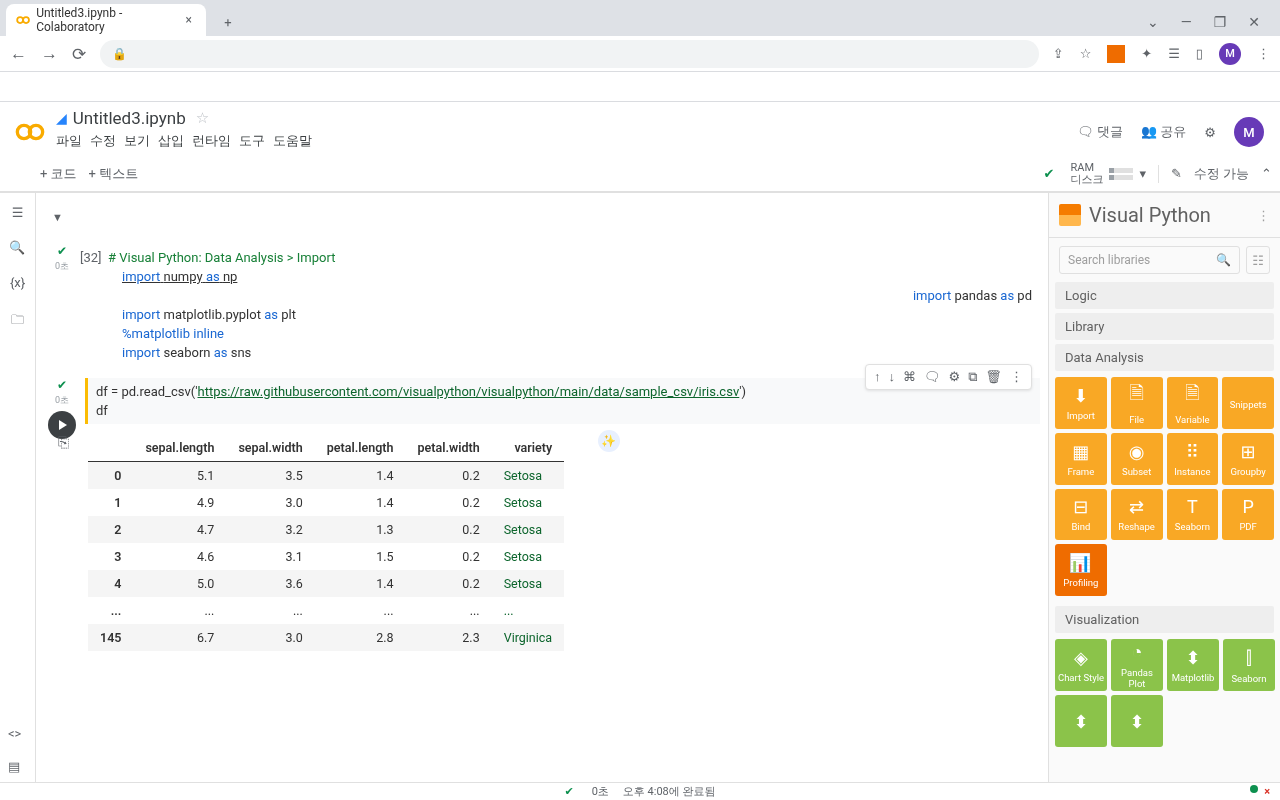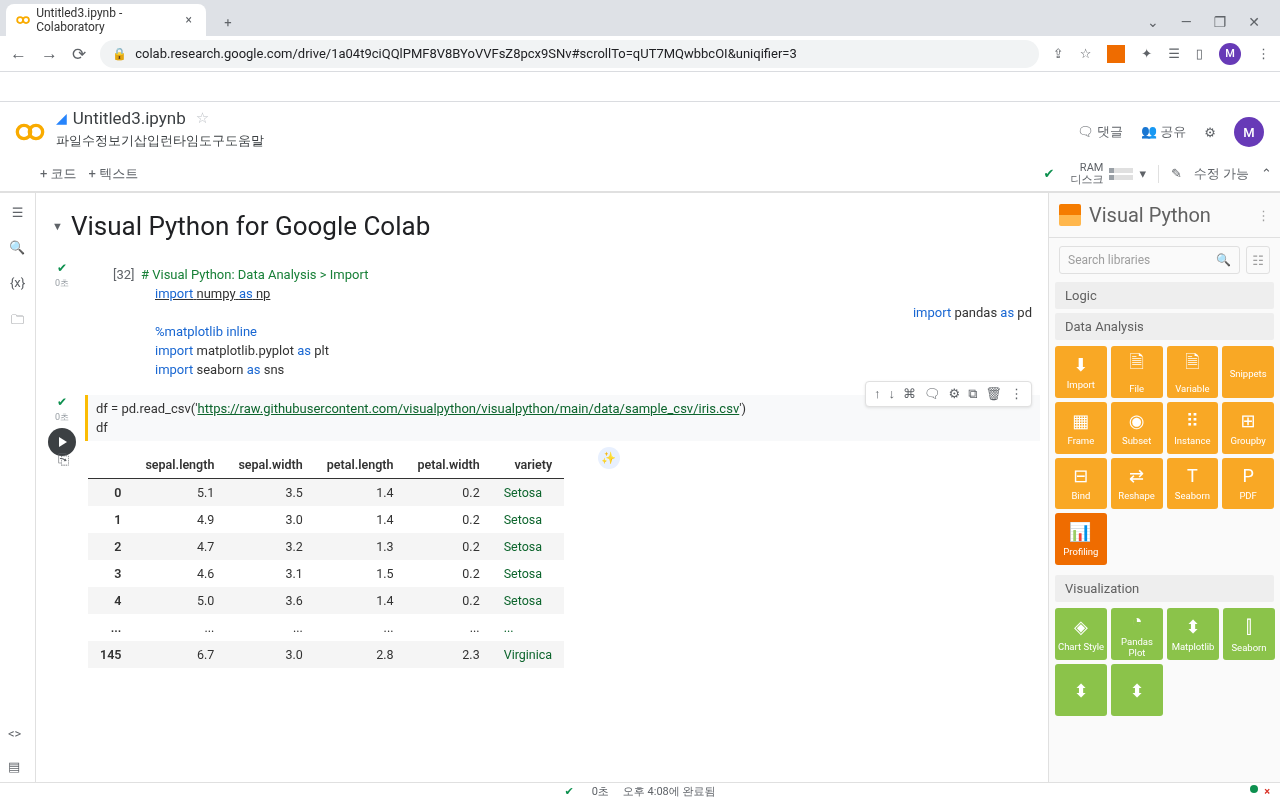--- a/index.html
+++ b/index.html
@@ -26,21 +26,21 @@
 .bookmarks { height: 30px; border-bottom:1px solid #dadce0; background:#fff; }
 
 
 .colab-header { display:flex; align-items:center; padding: 6px 16px 0 14px; gap:10px; }
 .colab-logo { width:32px; height:32px; }
 .colab-title-block { flex:1; }
 .title-row { display:flex; align-items:center; gap:6px; }
 .drive-icon { color:#2684FC; font-size:14px; }
 .doc-title { font-size:17px; color:#3c4043; }
 .star { color:#bdc1c6; font-size:15px; margin-left:4px; }
-.menubar { display:flex; gap:0; font-size:13px; color:#3c4043; padding:4px 0 6px 0; }
+.menubar { display:flex; gap:8px; font-size:13px; color:#3c4043; padding:4px 0 6px 0; }
 .header-actions { display:flex; align-items:center; gap:18px; color:#5f6368; font-size:13px; }
 .header-actions .avatar-dot { width:30px; height:30px; font-size:13px; }
 
 
 .toolbar { display:flex; align-items:center; border-bottom:1px solid #e0e0e0; height:36px; padding:0 8px 0 40px; gap:12px; font-size:13px; color:#5f6368; }
 .toolbar .spacer { flex:1; }
 .ram-block { display:flex; align-items:center; gap:6px; }
 .bars { display:flex; flex-direction:column; gap:2px; }
 .bar { width:24px; height:5px; background:#e0e0e0; position:relative; }
 .bar::after { content:''; position:absolute; left:0; top:0; bottom:0; width:20%; background:#9aa0a6; }
@@ -58,21 +58,21 @@
 .nb-heading h1 { font-size:26px; font-weight:400; color:#202124; }
 .caret-down { color:#5f6368; font-size:11px; }
 
 
 .cell { position:relative; margin: 4px 0 12px 0; }
 .cell-gutter { position:absolute; left:-2px; top:0; display:flex; flex-direction:column; align-items:center; gap:2px; width:40px; }
 .cell-status { color:#0d904f; font-size:12px; }
 .cell-time { font-size:9px; color:#9aa0a6; }
 .run-btn { width:28px; height:28px; border-radius:50%; background:#3c4043; display:flex; align-items:center; justify-content:center; margin-top:2px; }
 .run-btn::after { content:''; border-left:8px solid #fff; border-top:5px solid transparent; border-bottom:5px solid transparent; margin-left:2px; }
-.code-body { margin-left:61px; font-family:'Roboto Mono', Consolas, monospace; font-size:13px; line-height:19px; padding:4px 8px; }
+.code-body { margin-left:28px; font-family:'Roboto Mono', Consolas, monospace; font-size:13px; line-height:19px; padding:4px 8px; }
 .cell-active .code-body { background:#f8f9fa; border-left:3px solid #fbbc04; margin-left:41px; padding-left:8px; }
 .cell-toolbar { position:absolute; right:8px; top:-14px; background:#fff; border:1px solid #e0e0e0; border-radius:4px; display:flex; gap:8px; padding:4px 8px; color:#5f6368; font-size:13px; box-shadow:0 1px 3px rgba(0,0,0,0.1); }
 .kw { color:#1967d2; }
 .str { color:#0d652d; }
 .cm { color:#188038; }
 .code-body a.str { text-decoration:underline; color:#0d652d; }
 .cursor-line { background:#e8eaed; }
 
 
 .out-block { margin-left:44px; margin-top:10px; position:relative; }
@@ -130,21 +130,20 @@
     <span>✕</span>
   </div>
 </div>
 
 <div class="addr-bar">
   <span class="nav-btn">←</span>
   <span class="nav-btn">→</span>
   <span class="nav-btn">⟳</span>
   <div class="addr-field">
     <span class="lock">🔒</span>
-    <span>colab.research.google.com/drive/1a04t9ciQQlPMF8V8BYoVVFsZ8pcx9SNv#scrollTo=qUT7MQwbbcOI&amp;uniqifier=3</span>
   </div>
   <div class="addr-right">
     <span>⇪</span>
     <span>☆</span>
     <span class="ext-icon"></span>
     <span>✦</span>
     <span>☰</span>
     <span>▯</span>
     <span class="avatar-dot">M</span>
     <span>⋮</span>
@@ -180,21 +179,21 @@
     <span class="avatar-dot">M</span>
   </div>
 </div>
 
 <div class="toolbar">
   <span>+ 코드</span>
   <span>+ 텍스트</span>
   <div class="spacer"></div>
   <span class="check-green">✔</span>
   <div class="ram-block">
-    <div style="text-align:right;font-size:11px;line-height:12px;">
+    <div style="text-align:left;font-size:11px;line-height:12px;">
       <div>RAM</div>
       <div>디스크</div>
     </div>
     <div class="bars">
         <div class="bar"></div>
         <div class="bar"></div>
       </div>
     <span>▾</span>
   </div>
   <span style="width:1px;height:18px;background:#e0e0e0;"></span>
@@ -207,34 +206,33 @@
   <div class="left-rail">
     <span>☰</span>
     <span>🔍</span>
     <span>{x}</span>
     <span>🗀</span>
   </div>
 
   <div class="notebook-area">
     <div class="nb-heading">
       <span class="caret-down">▼</span>
-      <h1>Visual Python for Google Colab</h1>
     </div>
 
     <div class="cell">
       <div class="cell-gutter">
         <span class="cell-status">✔</span>
         <span class="cell-time">0초</span>
       </div>
       <div class="code-body">
         <div><span style="color:#5f6368">[32]</span>&nbsp;&nbsp;<span class="cm"># Visual Python: Data Analysis &gt; Import</span></div>
         <div style="padding-left:42px;text-decoration:underline;"><span class="kw">import</span> <span>numpy</span> <span class="kw">as</span> <span>np</span></div>
         <div style="padding-left:42px;text-align:right;"><span class="kw">import</span> <span>pandas</span> <span class="kw">as</span> <span>pd</span></div>
+        <div style="padding-left:42px;"><span class="kw">import</span> <span>matplotlib.pyplot</span> <span class="kw">as</span> <span>plt</span></div>
         <div style="padding-left:42px;"><span class="kw">%matplotlib inline</span></div>
-        <div style="padding-left:42px;"><span class="kw">import</span> <span>matplotlib.pyplot</span> <span class="kw">as</span> <span>plt</span></div>
         <div style="padding-left:42px;"><span class="kw">import</span> <span>seaborn</span> <span class="kw">as</span> <span>sns</span></div>
       </div>
     </div>
 
     <div class="cell cell-active">
       <div class="cell-toolbar">
         <span>↑</span>
         <span>↓</span>
         <span>⌘</span>
         <span>🗨</span>
@@ -336,20 +334,21 @@
       <span class="vp-menu-dots">⋮</span>
     </div>
     <div class="vp-search-row">
       <div class="vp-search">
         <span>Search libraries</span>
         <span>🔍</span>
       </div>
       <div class="vp-list-toggle">☷</div>
     </div>
     <div class="vp-section-head">Logic</div>
+    <div class="vp-section-head">Library</div>
     <div class="vp-section-head">Data Analysis</div>
     <div class="vp-grid" id="vp-data-grid">
         <div class="vp-tile orange">
           <div style="font-size:18px">⬇</div>
           <div>Import</div>
         </div>
         <div class="vp-tile orange">
           <div style="font-size:18px">🗎</div>
           <div>File</div>
         </div>

